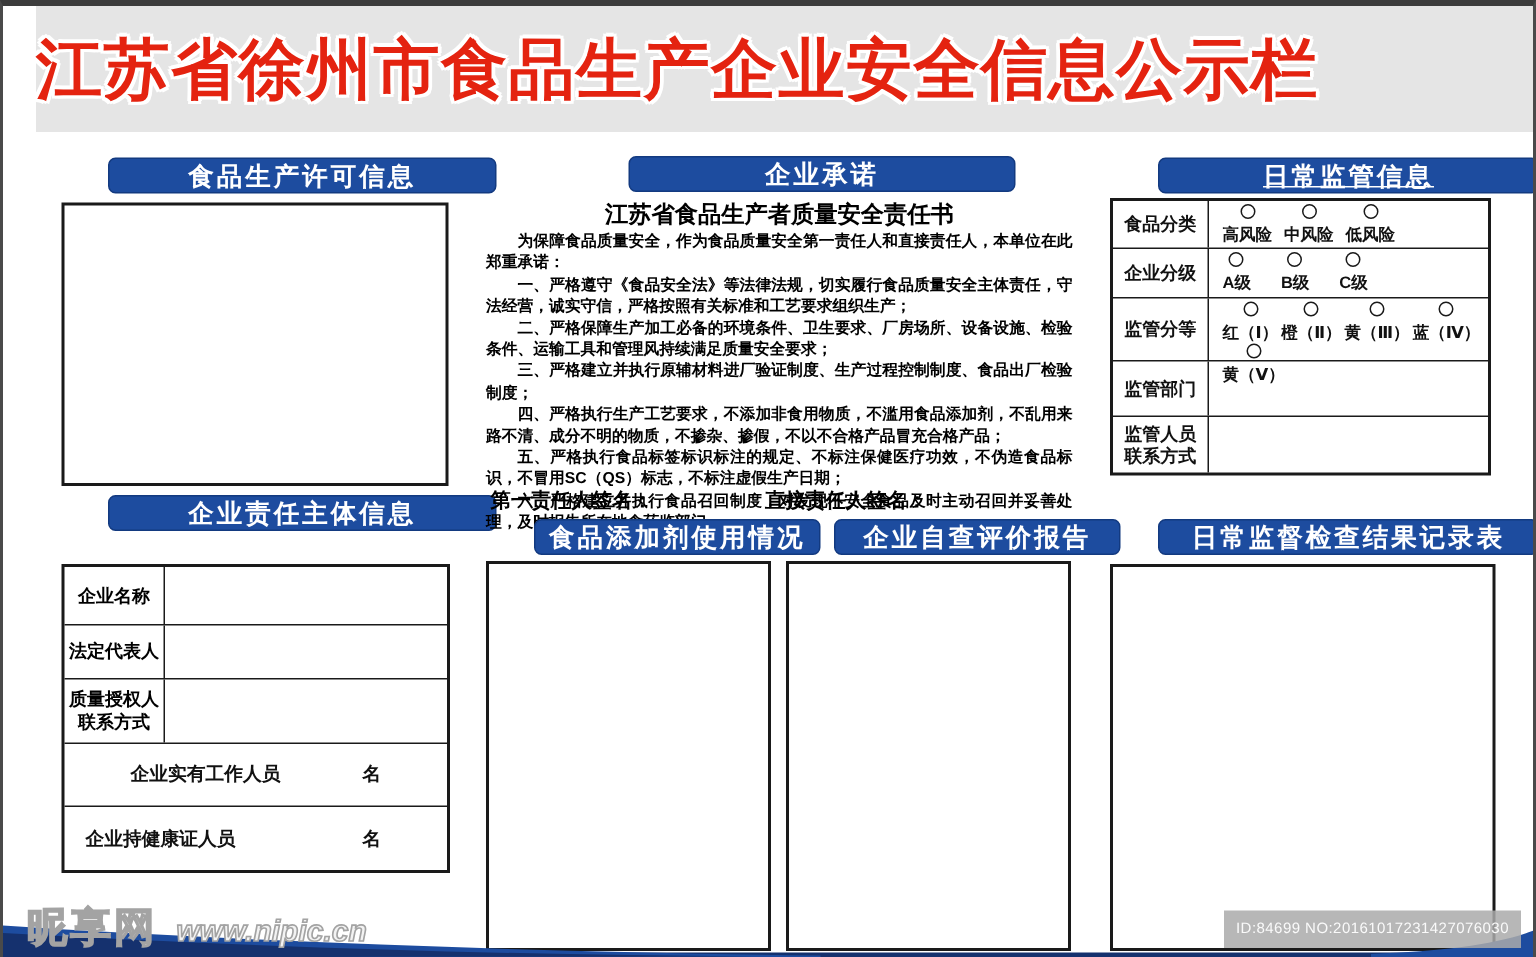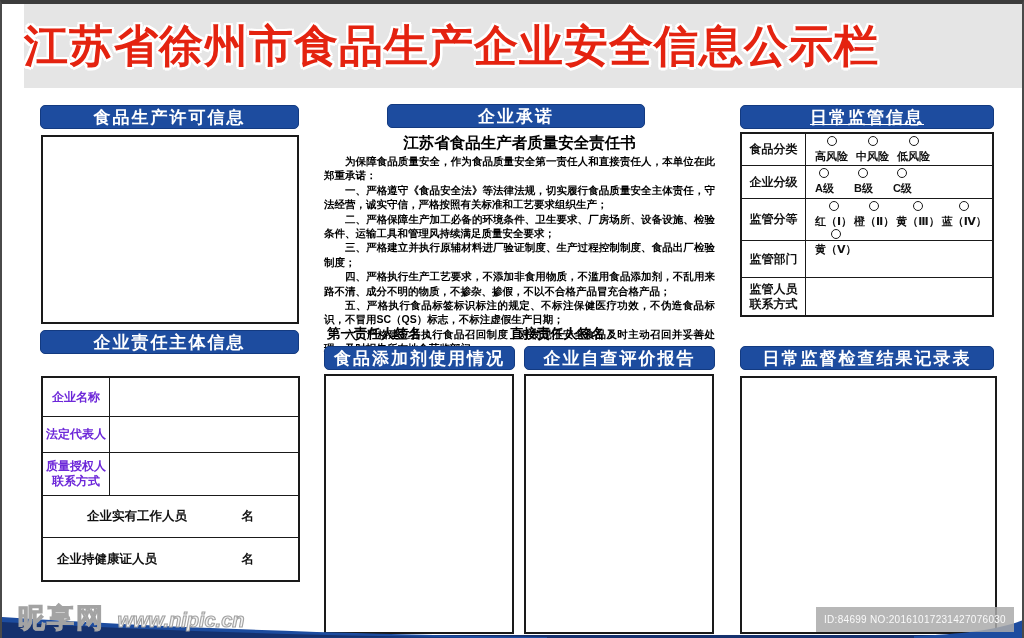--- a/index.html
+++ b/index.html
@@ -12,37 +12,37 @@
   
   .title-band { position:absolute; left:0; top:0; width:100%; height:84px; background:#e5e5e5;
                 display:flex; align-items:center; justify-content:flex-start;margin-left:22px; }
   .main-title { font-size:44px; font-weight:bold; letter-spacing:1px; color:#e42310;
                 text-shadow:-2px -2px 0 #fff, 2px -2px 0 #fff, -2px 2px 0 #fff, 2px 2px 0 #fff,
                              0 -2.5px 0 #fff, 0 2.5px 0 #fff, -2.5px 0 0 #fff, 2.5px 0 0 #fff; }
 
   
   .sec-header { position:absolute; height:24px; background:#1d4c9f; border:1px solid #133a80;
                 border-radius:5px; color:#fff; font-weight:bold; font-size:17px; letter-spacing:2px;
-                display:flex; align-items:center; justify-content:center; }
+                display:flex; align-items:center; justify-content:center;margin-left:32px; }
 
   
   .white-box { position:absolute; background:#fff; border:2px solid #1a1a1a; }
 
   
   .h-license    { left:38px;  top:101px; width:259px; }
   .box-license  { left:39px;  top:131px; width:258px; height:189px; }
   .h-entity     { left:38px;  top:326px; width:259px; }
 
   .entity-table { position:absolute; left:39px; top:372px; width:259px; height:206px;
                   border:2px solid #1a1a1a; display:flex; flex-direction:column; }
   .et-row { display:flex; border-bottom:1.5px solid #1a1a1a; }
   .et-row:last-child { border-bottom:none; }
   .et-label { width:67px; border-right:1.5px solid #1a1a1a; display:flex; align-items:center;
               justify-content:center; text-align:center; font-weight:bold; font-size:12px;
-              color:#6d28d9; line-height:15px; padding:2px; }
+              color:#000000; line-height:15px; padding:2px; }
   .et-value { flex:1; }
   .et-full  { display:flex; align-items:center; padding-left:14px; font-weight:bold;
               font-size:12.5px; color:#111; }
   .et-suffix { margin-left:auto; margin-right:44px; font-weight:bold; font-size:12.5px; }
   .r1{height:39px;} .r2{height:36px;} .r3{height:43px;} .r4{height:42px;padding-left:44px;} .r5{height:46px; flex:1;}
 
   
   .h-commit { left:385px; top:100px; width:258px; }
   .doc-title { position:absolute; left:322px; top:129px; width:391px; text-align:center;
                font-size:15.5px; font-weight:bold; color:#000; }

